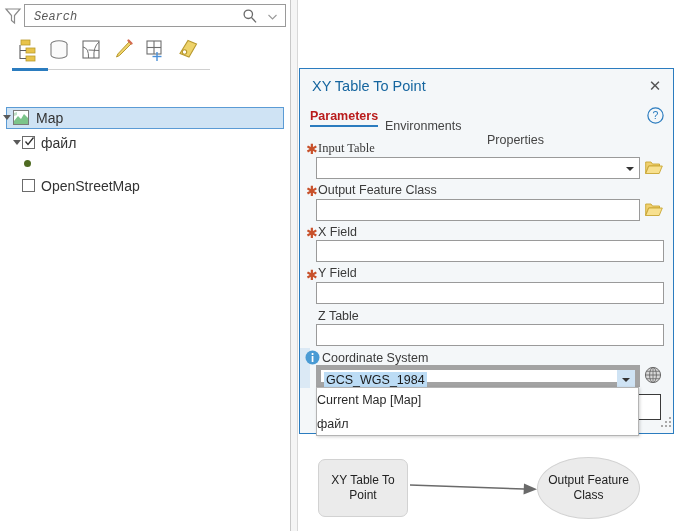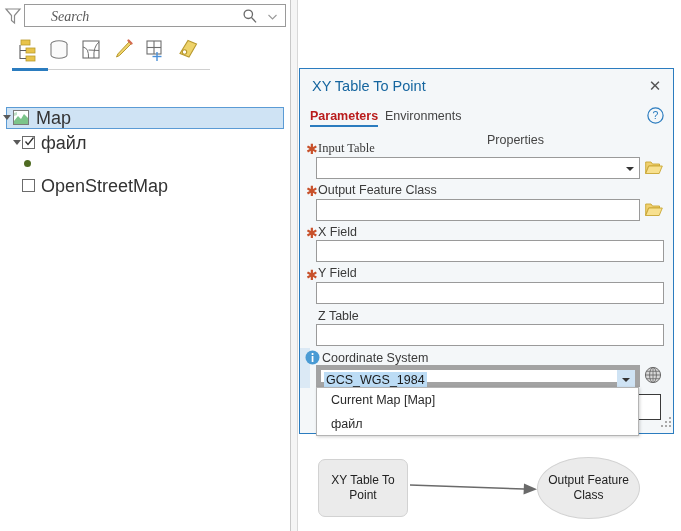--- a/index.html
+++ b/index.html
@@ -34,25 +34,24 @@
     width: 262px; height: 23px;
     border: 1px solid #9a9a9a;
     background: #ffffff;
     box-sizing: border-box;
   }
   #search-input {
     position: absolute; left: 7px; top: 2px;
     width: 210px; height: 18px;
     border: none; outline: none;
     background: transparent;
-    font-family: Liberation Serif, serif;
+    font-family: Liberation Mono, monospace;
     font-style: italic;
-    font-size: 14px;
+    font-size: 12px;
     color: #333;
-    margin-left: 17px;
   }
   #search-input::placeholder { color: #5a5a5a; font-style: italic; }
   #search-go-icon {
     position: absolute; right: 27px; top: 3px;
     width: 16px; height: 16px;
   }
   #search-drop-icon {
     position: absolute; right: 8px; top: 9px;
     width: 9px; height: 6px;
   }
@@ -102,21 +101,21 @@
     border-bottom: 4px solid transparent;
   }
   .expander.open {
     border-left: 4px solid transparent;
     border-right: 4px solid transparent;
     border-top: 5px solid #5a5a5a;
     border-bottom: none;
   }
   .tree-label {
     position: absolute;
-    font-size: 18px;
+    font-size: 14px;
     color: #333333;
     line-height: 16px;
   }
   .chk {
     position: absolute;
     width: 13px; height: 13px;
     border: 1px solid #6b6b6b;
     background: #ffffff;
     box-sizing: border-box;
   }
@@ -337,21 +336,20 @@
     background: #ffffff;
     border: 1px solid #b4b4b4;
     box-sizing: border-box;
     z-index: 40;
     box-shadow: 1px 1px 3px rgba(0,0,0,0.18);
   }
   .dd-item {
     position: relative;
     height: 24px;
     line-height: 24px;
-    padding-left: 14px;
     font-size: 12.5px;
     color: #2a2a2a;
     cursor: pointer;
   }
 </style>
 </head>
 <body>
 
 <div id="root">
 
@@ -484,21 +482,21 @@
   </div>
 
   <div id="dialog">
 
     <div id="dialog-title">XY Table To Point</div>
 
     <div id="dialog-close">✕</div>
 
     <div id="tabbar">
       <div class="tab active" style="left:0px;">Parameters</div>
-      <div class="tab" style="left:75px;">Environments</div>
+      <div class="tab" style="left:75px;margin-top:10px;">Environments</div>
       <div class="tab" style="left:177px;margin-top:24px;">Properties</div>
     </div>
 
     <svg id="help-icon" viewBox="0 0 17 17">
       <circle cx="8.5" cy="8.5" r="7.6" fill="none" stroke="#2b7cbf" stroke-width="1.2"></circle>
       <text x="8.5" y="12.4" text-anchor="middle" font-size="10.5" fill="#2b7cbf" font-family="Liberation Sans, sans-serif">?</text>
     </svg>
   </div>
 
   <div class="req-star" style="left:306px; top:142px;">✱</div>

